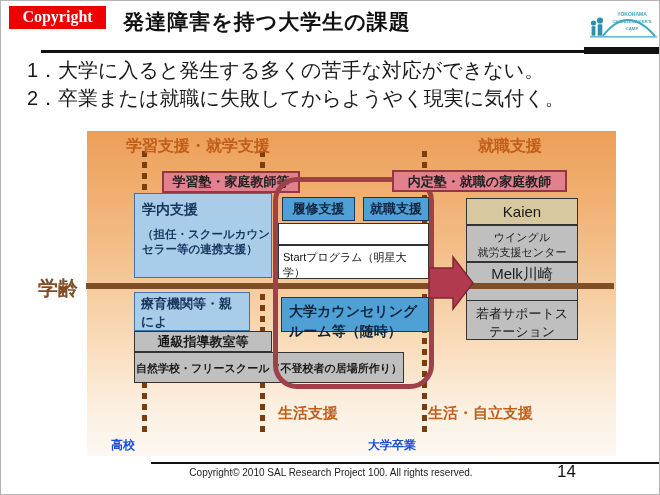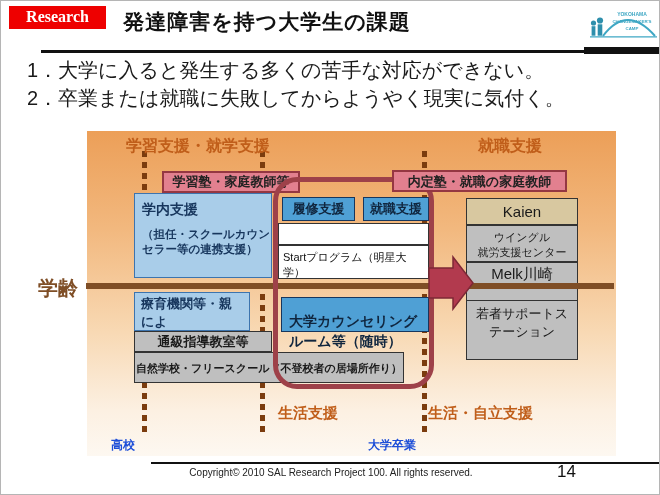--- a/index.html
+++ b/index.html
@@ -50,21 +50,21 @@
   
   .ftr-line{left:150px;top:461px;width:509px;height:2px;background:#111;}
   .copyright{left:0;top:466px;width:660px;text-align:center;font-size:10px;color:#222;}
   .pagenum{left:556px;top:461px;font-size:17px;color:#111;}
 </style>
 </head>
 <body>
 
 <div class="slide">
 
-  <div class="abs brand">Research</div>
+  <div class="abs brand">Copyright</div>
   <div class="abs title">発達障害を持つ大学生の課題</div>
   <svg class="abs logo-right" viewBox="0 0 70 42" width="70" height="42">
     <circle cx="4.5" cy="20" r="2.6" fill="#2e8fac"></circle>
     <rect x="2.6" y="23.2" width="3.8" height="9.5" fill="#2e8fac"></rect>
     <circle cx="11" cy="17.5" r="3.1" fill="#2e8fac"></circle>
     <rect x="8.7" y="21.3" width="4.6" height="11.4" fill="#2e8fac"></rect>
     <path d="M14 33 Q38 1 66 33" stroke="#3ea7c4" stroke-width="2" fill="none"></path>
     <line x1="1" y1="33.8" x2="68" y2="33.8" stroke="#3ea7c4" stroke-width="1.2"></line>
     <text x="43" y="13" text-anchor="middle" font-size="5" font-weight="bold" fill="#3ea7c4">YOKOHAMA</text>
     <text x="43" y="20" text-anchor="middle" font-size="4.4" font-weight="bold" fill="#3ea7c4">CHANGEMAKER'S</text>
@@ -100,36 +100,36 @@
   </div>
   <div class="abs box lbluebox lines" style="left:133px;top:291px;width:116px;height:39px;font-size:13px;line-height:18px;padding:2px 13px 0 6px;">療育機関等・親によ
 る生活支援（管理）</div>
   <div class="abs box graybox" style="left:133px;top:330px;width:138px;height:21px;font-size:13px;font-weight:bold;line-height:20px;">通級指導教室等</div>
   <div class="abs box graybox" style="left:133px;top:351px;width:270px;height:31px;font-size:11px;font-weight:bold;line-height:30px;">自然学校・フリースクール（不登校者の居場所作り）</div>
 
   <div class="abs box bluebox" style="left:281px;top:196px;width:73px;height:24px;font-size:13px;line-height:21px;text-align:center;">履修支援</div>
   <div class="abs box bluebox" style="left:362px;top:196px;width:66px;height:24px;font-size:13px;line-height:21px;text-align:center;">就職支援</div>
   <div class="abs box whitebox" style="left:277px;top:222px;width:151px;height:22px;"></div>
   <div class="abs box whitebox" style="left:277px;top:244px;width:151px;height:34px;font-size:11px;padding:4px 0 0 4px;">Startプログラム（明星大学）</div>
-  <div class="abs box bluebox lines" style="left:280px;top:296px;width:148px;height:35px;font-size:14px;line-height:20px;padding:13px 0 0 7px;">大学カウンセリング
+  <div class="abs box bluebox lines" style="left:280px;top:296px;width:148px;height:35px;font-size:14px;line-height:20px;padding:3px 0 0 7px;">大学カウンセリング
 ルーム等（随時）</div>
 
   <div class="abs rounded"></div>
 
   <div class="abs box pinkbox naitei">内定塾・就職の家庭教師</div>
 
   <svg class="abs arrow-svg" width="48" height="56" viewBox="0 0 48 56">
     <polygon points="2,13 26,13 26,2 46,28 26,54 26,43 2,43" fill="#b23a4e" stroke="#7e2836" stroke-width="1.5"></polygon>
   </svg>
 
   <div class="abs box tanbox" style="left:465px;top:197px;width:112px;height:27px;font-size:15px;line-height:26px;">Kaien</div>
   <div class="abs box graybox lines" style="left:465px;top:224px;width:112px;height:37px;font-size:11px;line-height:15px;padding-top:4px;">ウイングル
 就労支援センター</div>
   <div class="abs box graybox" style="left:465px;top:261px;width:112px;height:46px;font-size:15px;padding-top:2px;">Melk川崎</div>
-  <div class="abs box graybox lines" style="left:465px;top:299px;width:112px;height:60px;font-size:13px;line-height:18px;padding-top:4px;">若者サポートス
+  <div class="abs box graybox lines" style="left:465px;top:299px;width:112px;height:40px;font-size:13px;line-height:18px;padding-top:4px;">若者サポートス
 テーション</div>
 
   <div class="abs tl" style="left:110px;top:436px;">高校</div>
   <div class="abs tl" style="left:367px;top:436px;">大学卒業</div>
 
   <div class="abs ftr-line"></div>
   <div class="abs copyright">Copyright©  2010 SAL Research Project 100. All rights reserved.</div>
   <div class="abs pagenum">14</div>
 
 </div>

